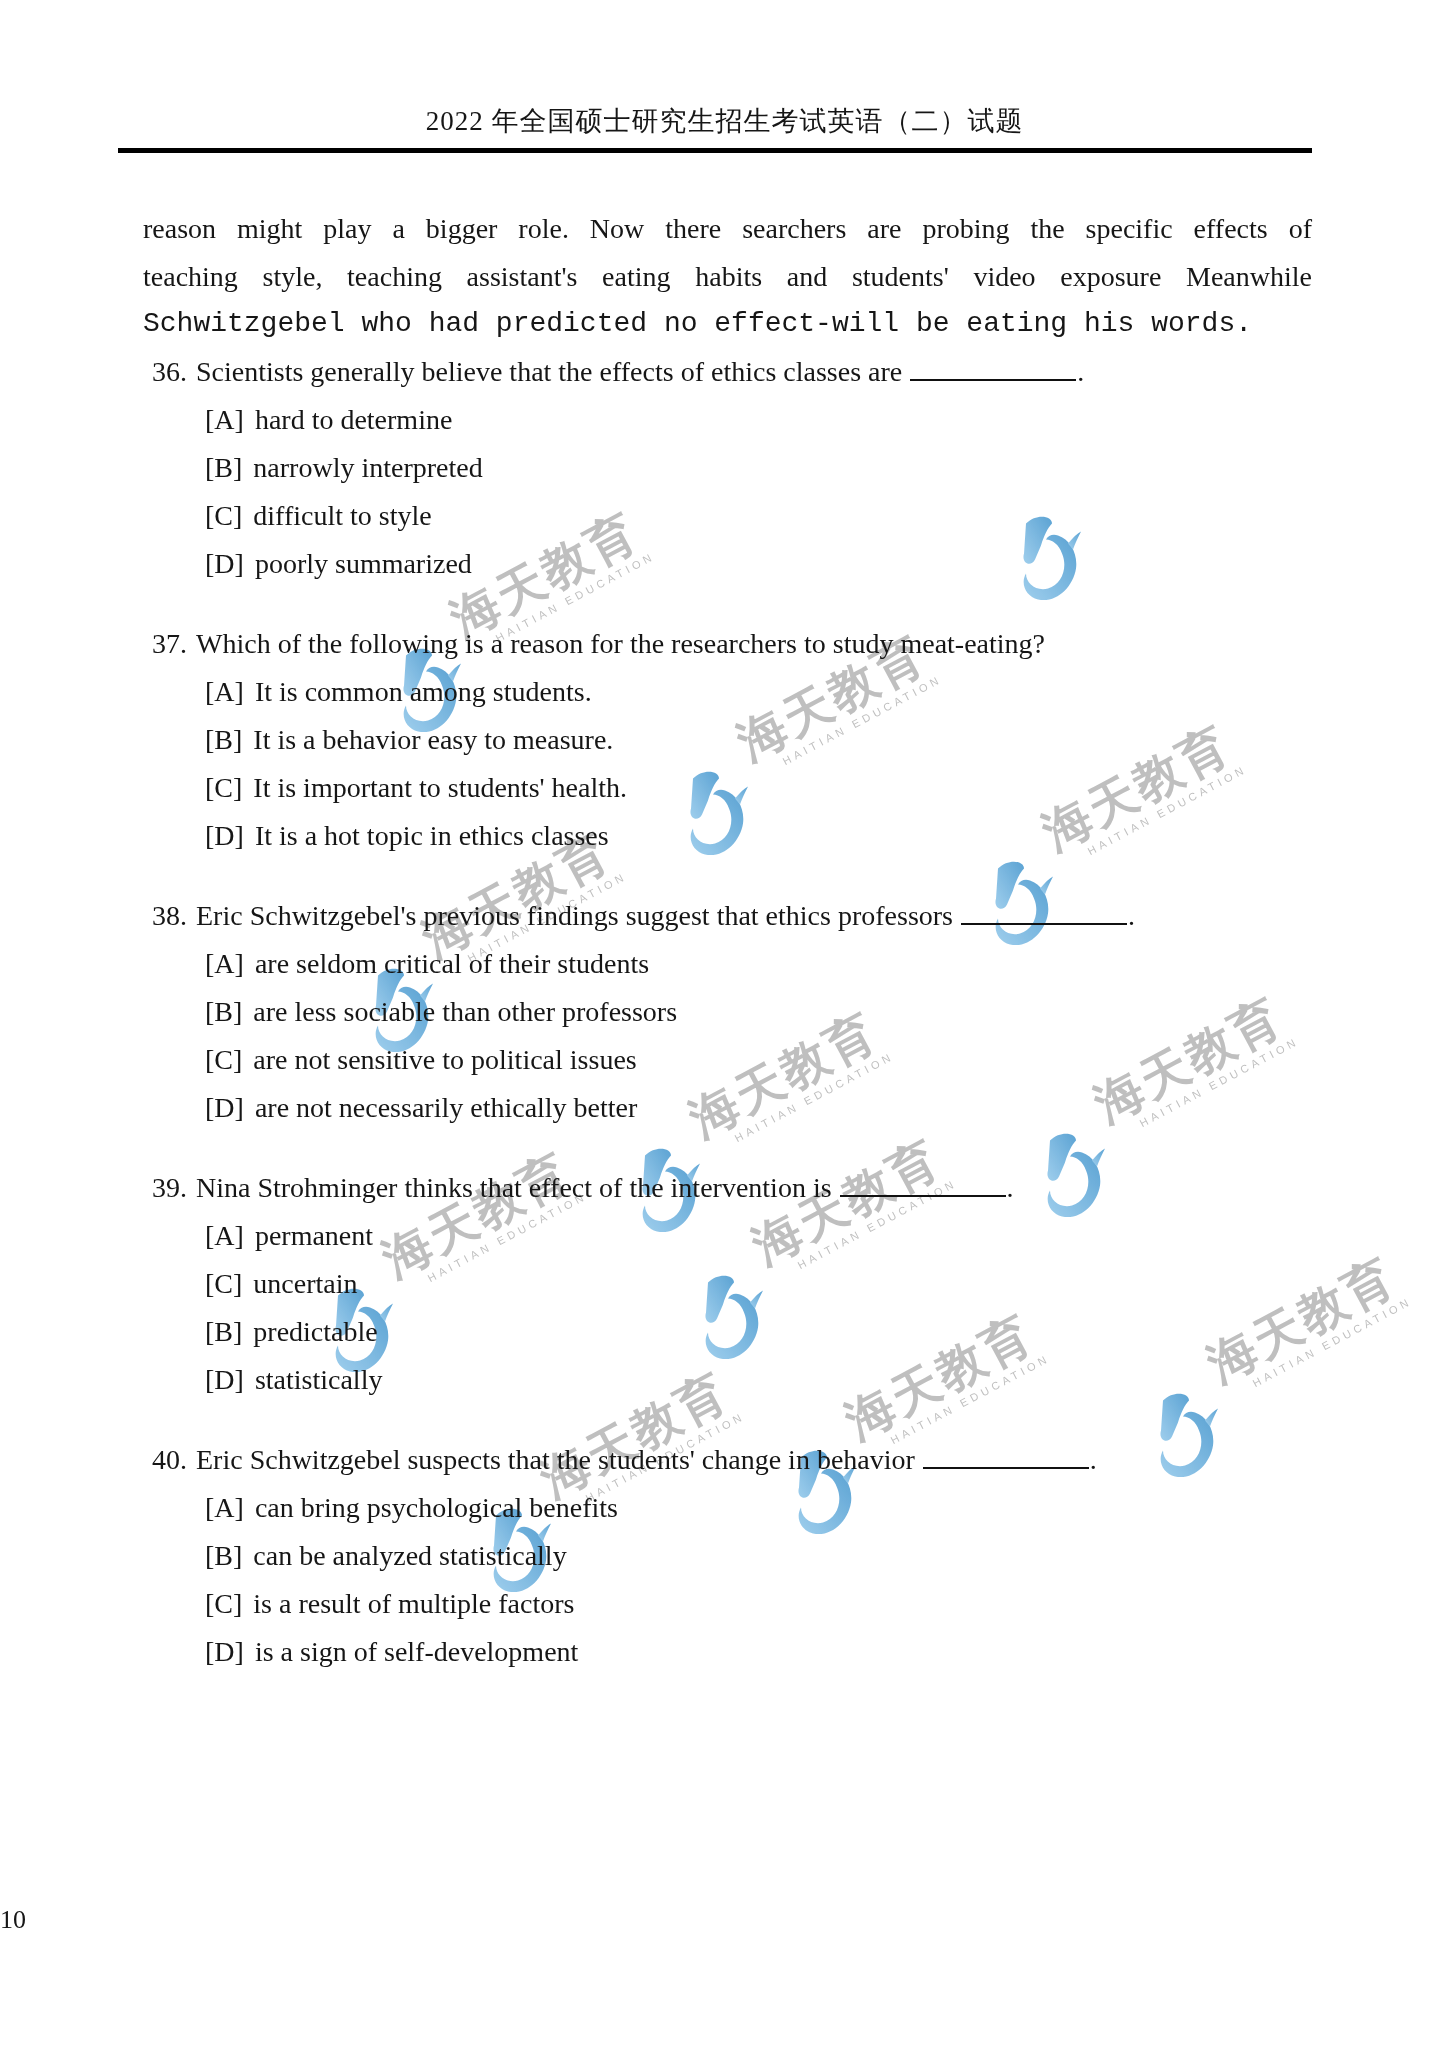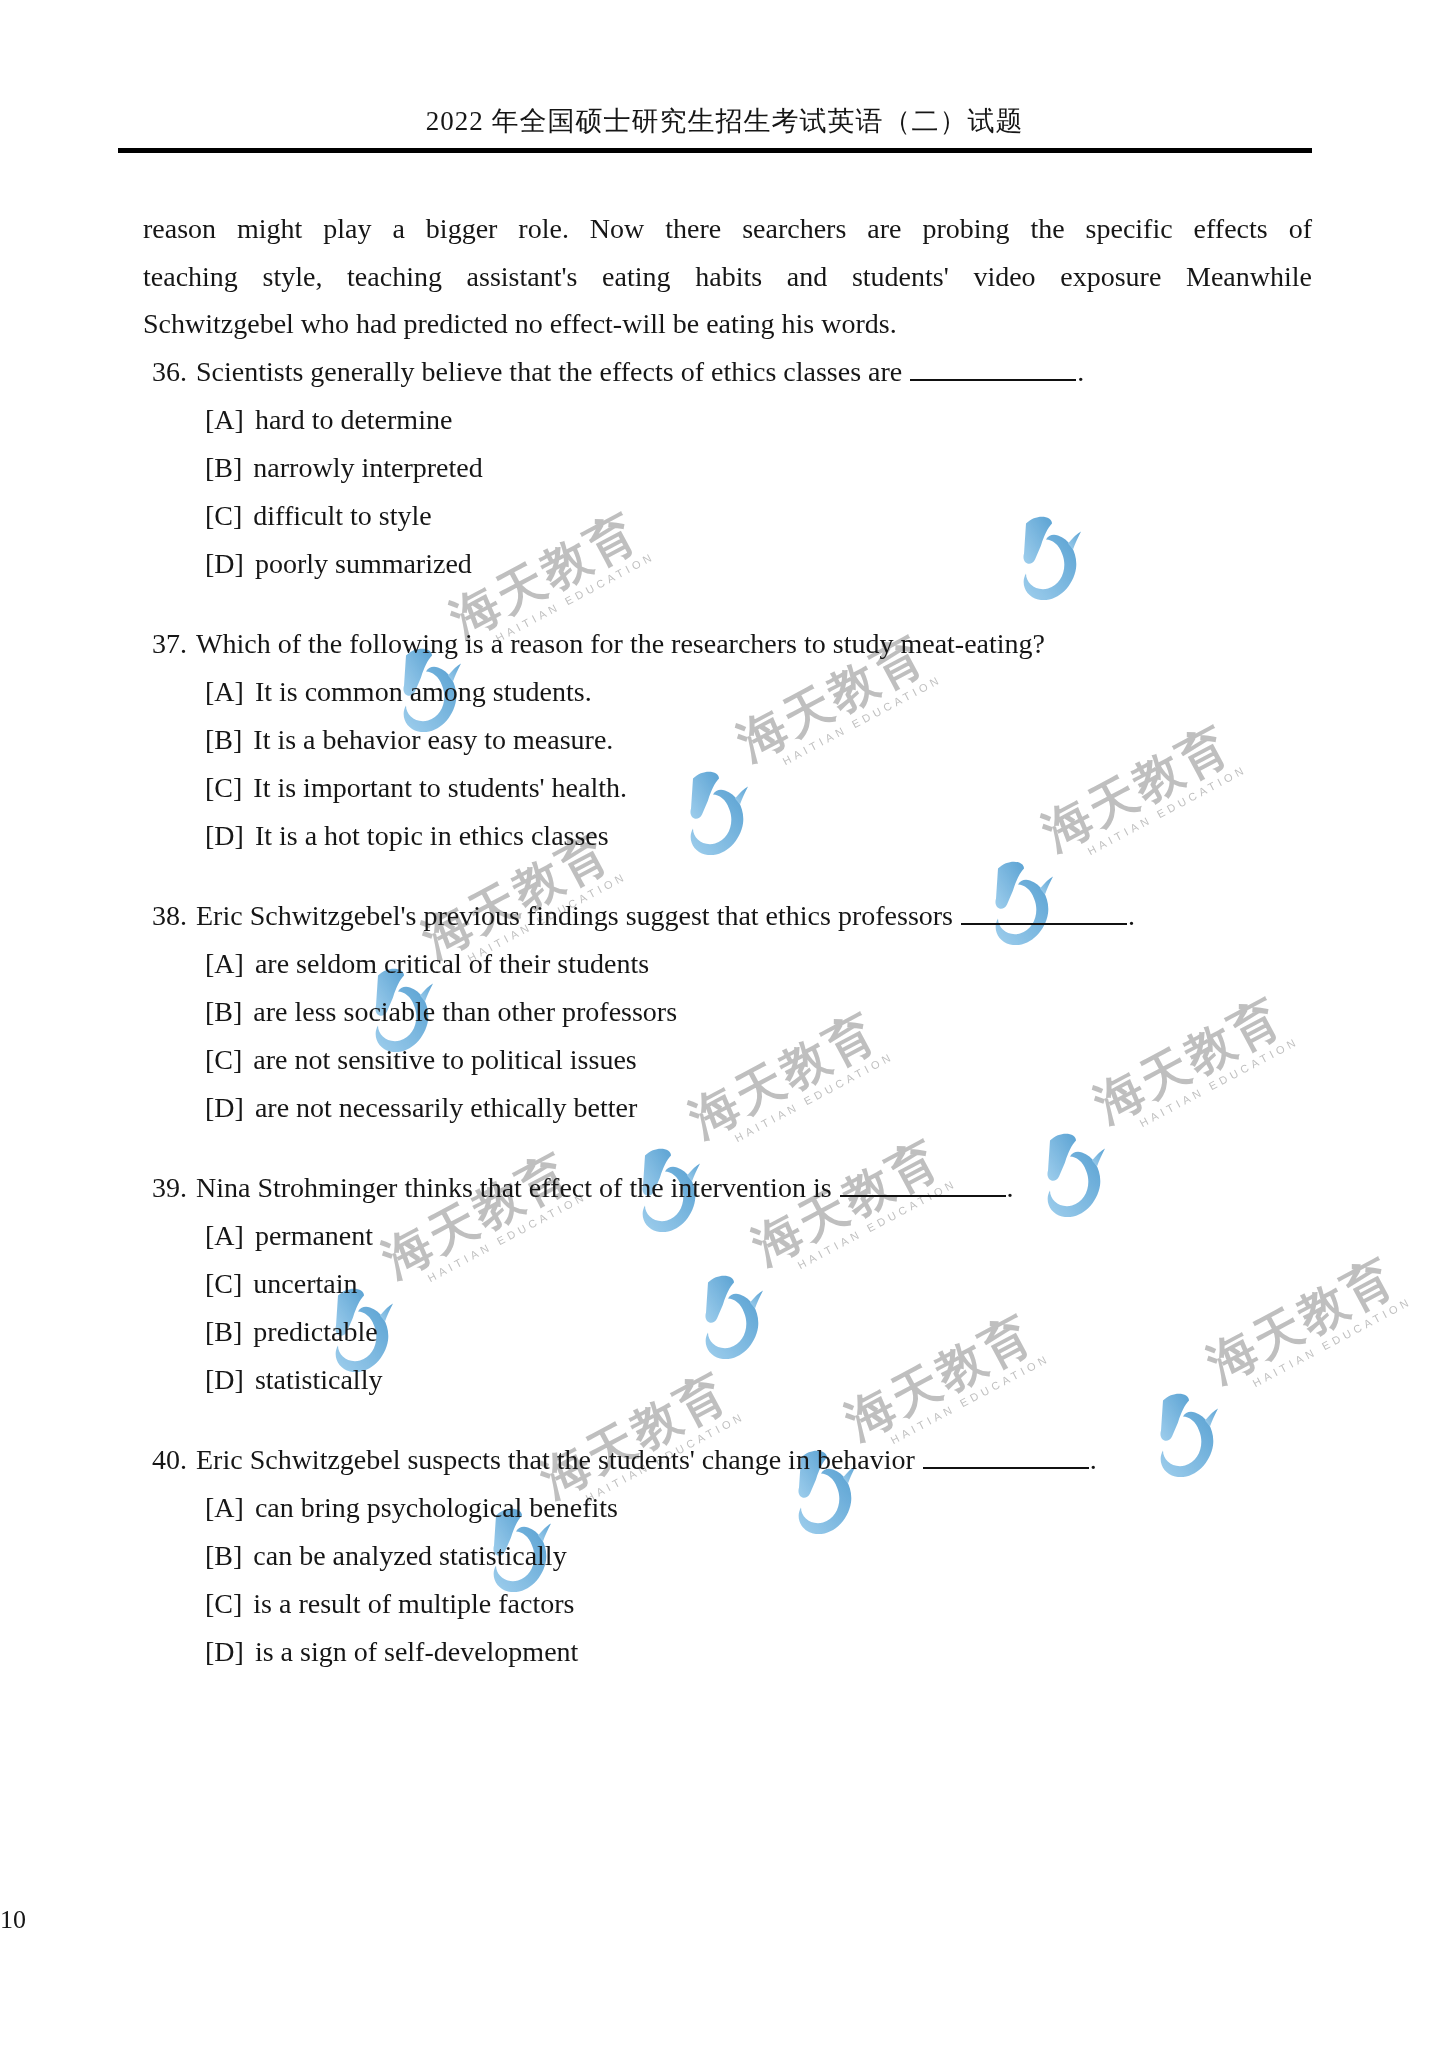--- a/index.html
+++ b/index.html
@@ -14,21 +14,21 @@
   .doc-title{
     left:0;top:103px;width:1449px;text-align:center;
     font-size:27px;letter-spacing:1px;white-space:nowrap;
   }
   .header-rule{
     left:118px;top:148px;width:1194px;height:5px;background:#000;
   }
   
   .passage{left:143px;top:181px;width:1169px;font-size:28px;line-height:47.5px;margin-top:24px;}
   .p-just{text-align:justify;text-align-last:justify;}
-  .p-last{text-align:left;}
+  .p-last{text-align:left;font-family:Liberation Mono, monospace;}
   
   .qblock{left:143px;width:1180px;font-size:28px;line-height:48px;}
   .qnum{display:inline-block;min-width:53px;text-align:center;}
   .opt{padding-left:62px;}
   .opt-label{margin-right:11px;}
   .blank{
     display:inline-block;width:166px;height:30px;
     border-bottom:2px solid #111;margin:0 1px 0 8px;vertical-align:baseline;
   }
   

